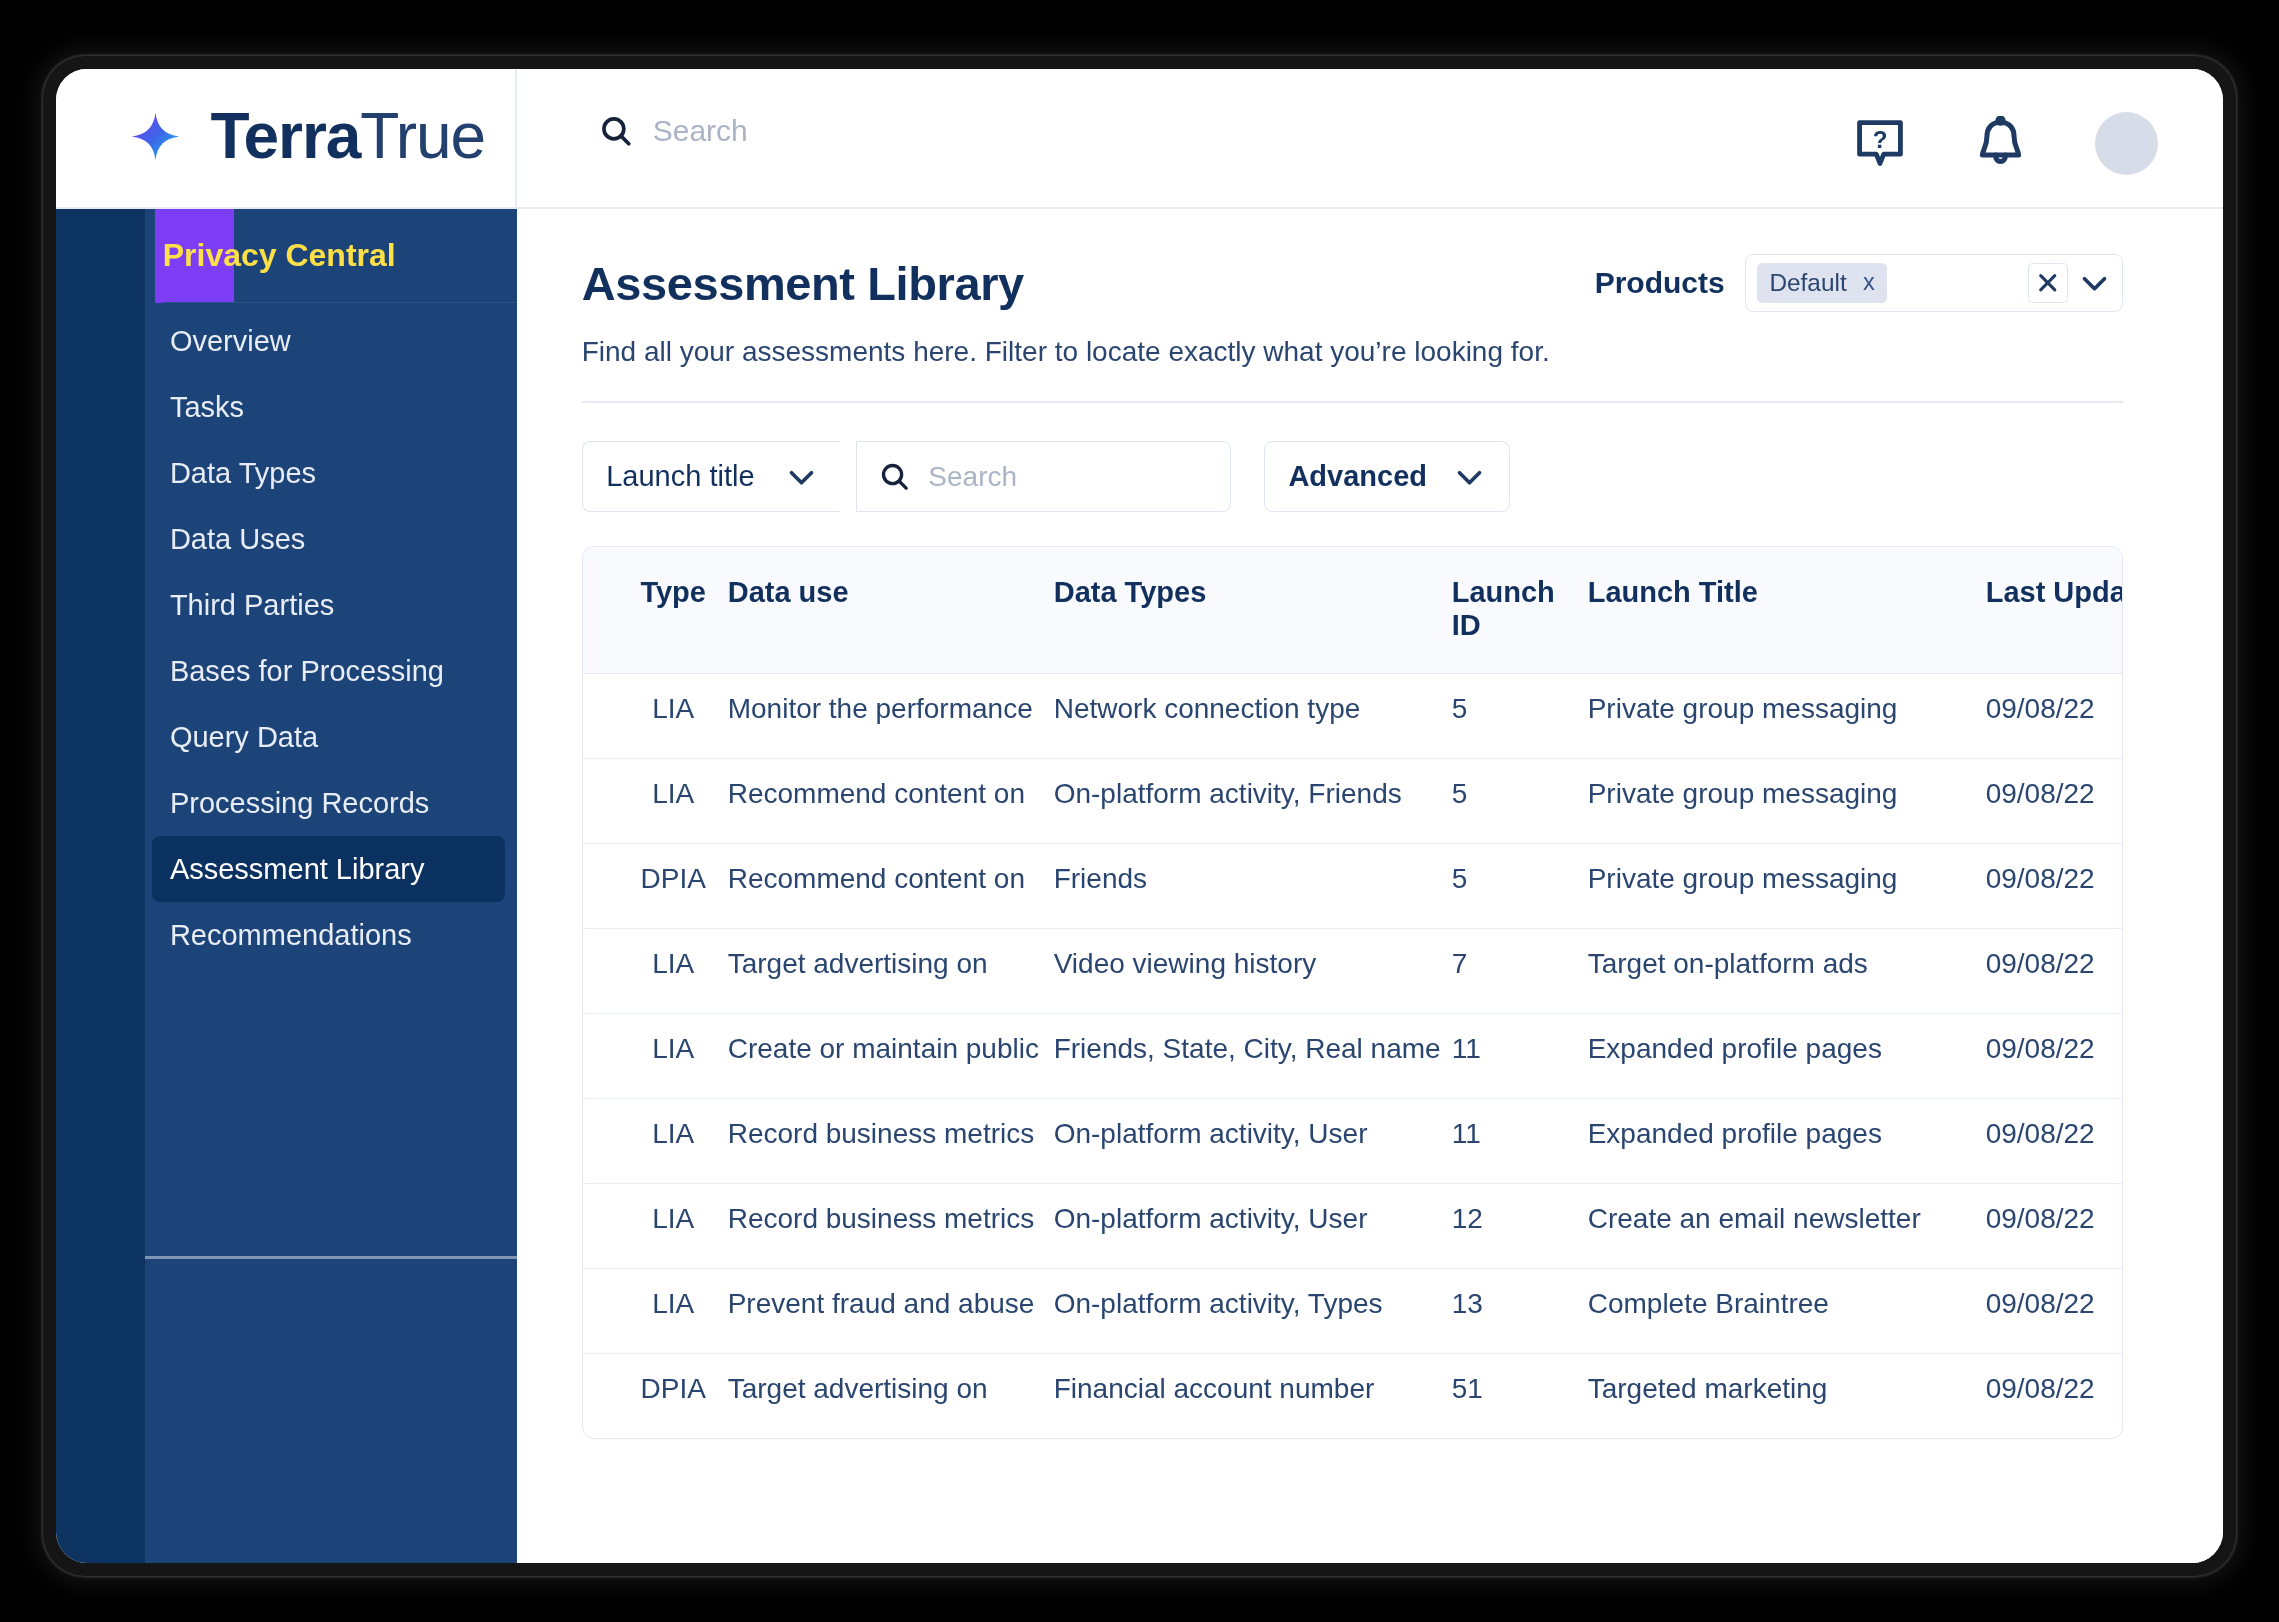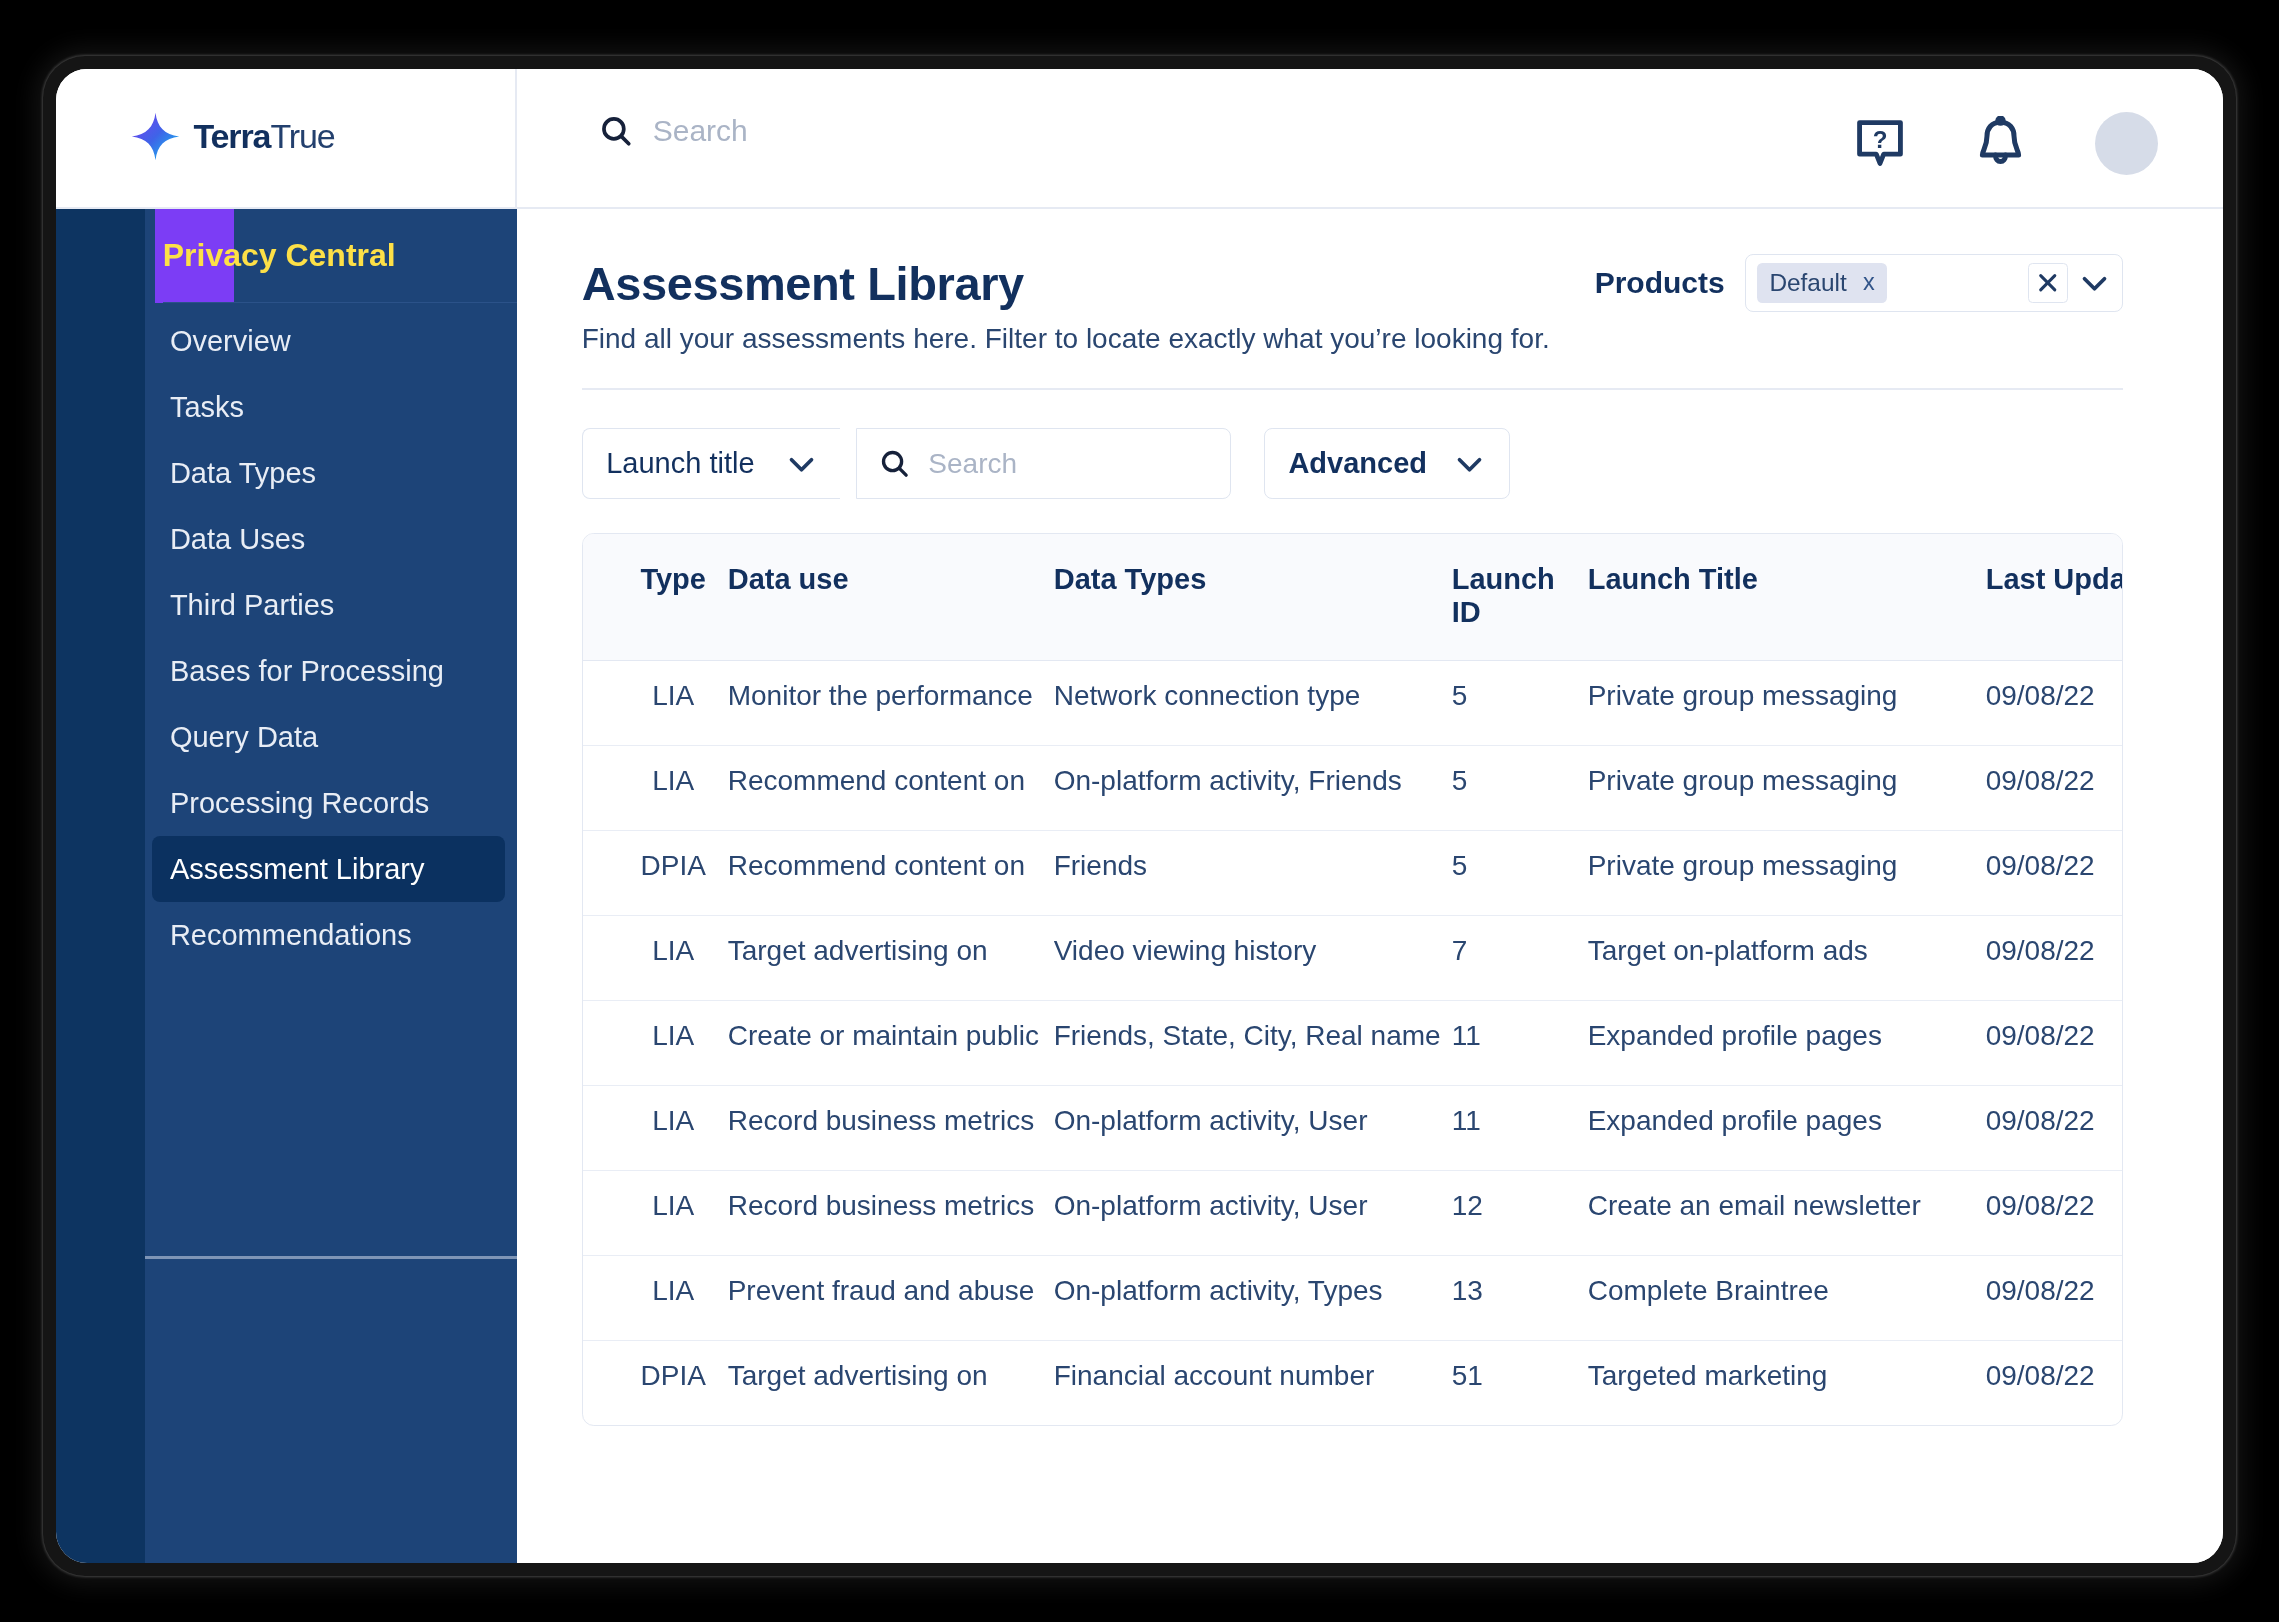--- a/index.html
+++ b/index.html
@@ -50,24 +50,25 @@
     width: 461px; height: 138px;
     border-right: 2.7px solid #e6eaf3;
   }
   #logo-wrap {
     position: absolute;
     left: 74px; top: 42px;
     display: flex; align-items: center; gap: 12.7px;
   }
   #logo-star { width: 51px; height: 51px; display: block; }
   .logo-text {
-    font-size: 34px;
+    font-size: 64px;
     color: #12305e;
     letter-spacing: -1.1px;
     line-height: 51px;
+    margin-left: 17px;
   }
   .logo-text .bold { font-weight: bold; }
   .logo-text .light { font-weight: normal; color: #23406e; }
 
   #topsearch {
     position: absolute;
     left: 543px; top: 45px;
     display: flex; align-items: center; gap: 20px;
   }
   #topsearch .ph {
@@ -156,21 +157,21 @@
     position: relative;
     padding-top: 47px;
   }
   #page-title {
     font-size: 47px;
     font-weight: bold;
     color: #12305e;
     letter-spacing: -0.4px;
   }
   #page-subtitle {
-    margin-top: 12px;
+    margin-top: 25px;
     font-size: 28px;
     color: #2a4670;
   }
   #head-divider {
     margin-top: 33px;
     height: 2.7px;
     background: #e6eaf3;
   }
 
   

